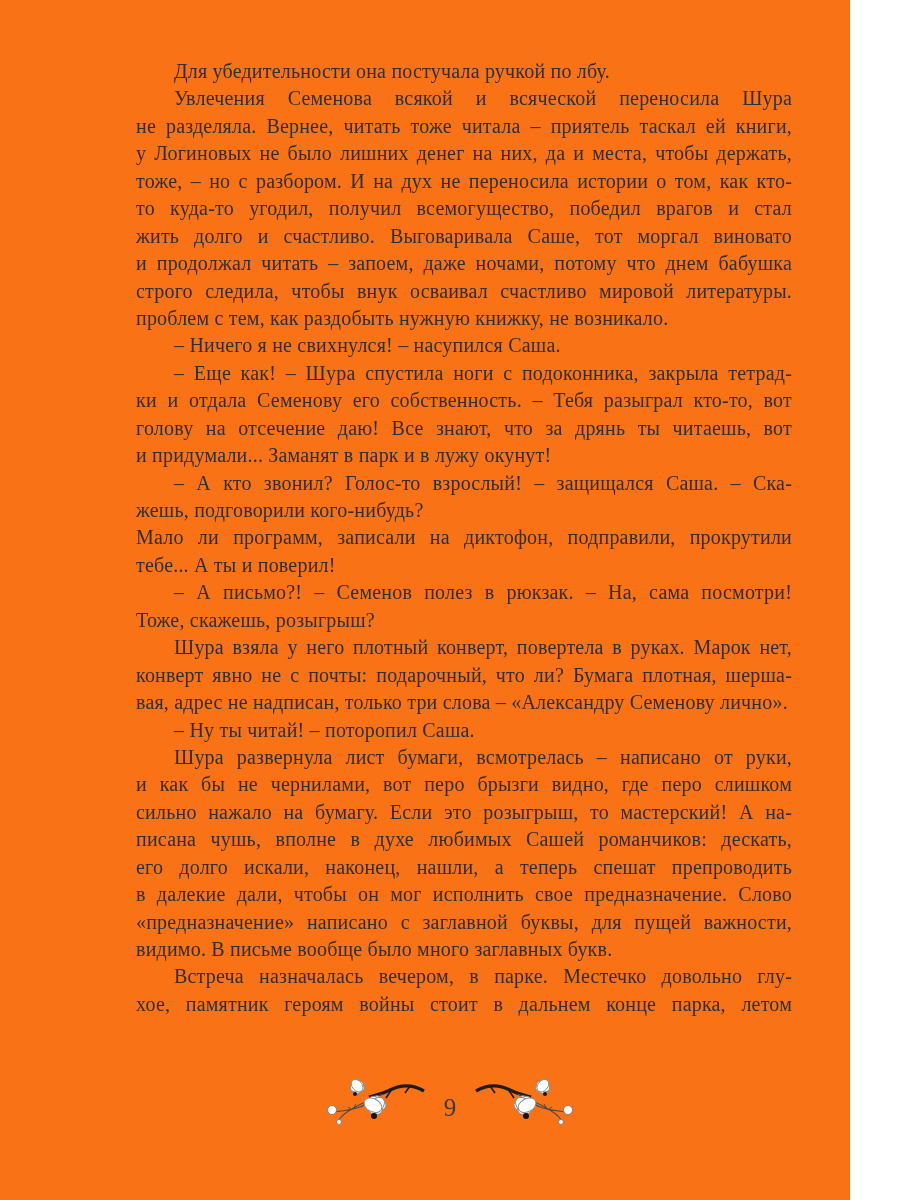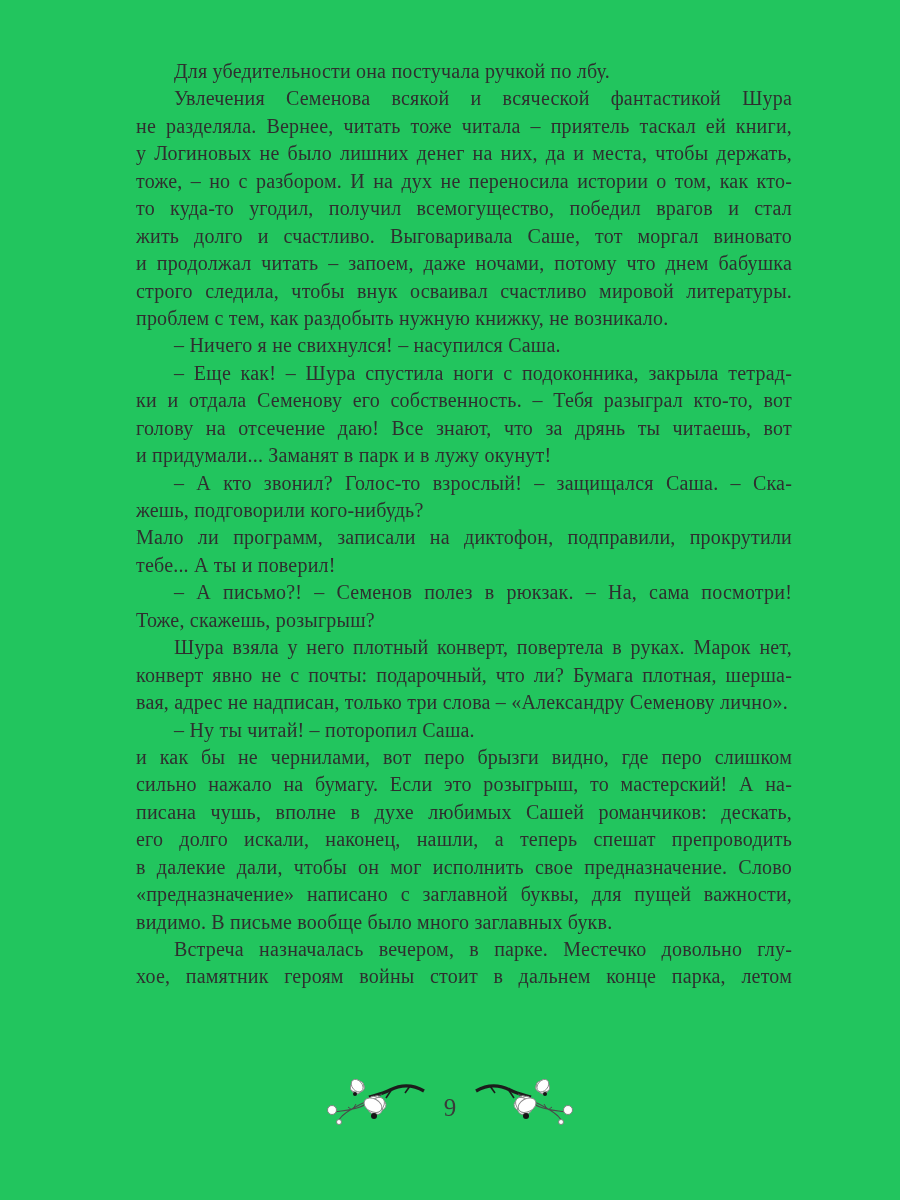--- a/index.html
+++ b/index.html
@@ -6,22 +6,23 @@
   body {
     width: 900px; height: 1200px;
     background: #ffffff;
     font-family: "Liberation Serif", "DejaVu Serif", serif;
     color: #2f2f2f;
     overflow: hidden;
     position: relative;
   }
   .page {
     position: absolute; left: 0; top: 0;
-    width: 900px; height: 1200px;
-    background: #22c55e;
+    width: 812px; height: 1200px;
+    background: #f97316;
+    padding-left: 38px;
   }
   .textblock {
     position: absolute;
     left: 136px; top: 58px;
     width: 656px;
     font-size: 20px;
     line-height: 27.45px;
     letter-spacing: 0.2px;
   }
   .line {
@@ -57,21 +58,21 @@
   .sprig .core { fill: #141414; }
   .sprig .bud { fill: #fdfdfd; stroke: #7a7a7a; stroke-width: 0.9; }
 </style>
 </head>
 <body>
 
 <div class="page">
 
   <div class="textblock">
       <div class="line first end">Для убедительности она постучала ручкой по лбу.</div>
-      <div class="line first">Увлечения Семенова всякой и всяческой фантастикой Шура</div>
+      <div class="line first">Увлечения Семенова всякой и всяческой переносила Шура</div>
       <div class="line">не разделяла. Вернее, читать тоже читала – приятель таскал ей книги,</div>
       <div class="line">у Логиновых не было лишних денег на них, да и места, чтобы держать,</div>
       <div class="line">тоже, – но с разбором. И на дух не переносила истории о том, как кто-</div>
       <div class="line">то куда-то угодил, получил всемогущество, победил врагов и стал</div>
       <div class="line">жить долго и счастливо. Выговаривала Саше, тот моргал виновато</div>
       <div class="line">и продолжал читать – запоем, даже ночами, потому что днем бабушка</div>
       <div class="line">строго следила, чтобы внук осваивал счастливо мировой литературы.</div>
       <div class="line end">проблем с тем, как раздобыть нужную книжку, не возникало.</div>
       <div class="line first end">– Ничего я не свихнулся! – насупился Саша.</div>
       <div class="line first">– Еще как! – Шура спустила ноги с подоконника, закрыла тетрад-</div>
@@ -81,20 +82,21 @@
       <div class="line first">– А кто звонил? Голос-то взрослый! – защищался Саша. – Ска-</div>
       <div class="line end">жешь, подговорили кого-нибудь?</div>
       <div class="line">Мало ли программ, записали на диктофон, подправили, прокрутили</div>
       <div class="line end">тебе... А ты и поверил!</div>
       <div class="line first">– А письмо?! – Семенов полез в рюкзак. – На, сама посмотри!</div>
       <div class="line end">Тоже, скажешь, розыгрыш?</div>
       <div class="line first">Шура взяла у него плотный конверт, повертела в руках. Марок нет,</div>
       <div class="line">конверт явно не с почты: подарочный, что ли? Бумага плотная, шерша-</div>
       <div class="line end">вая, адрес не надписан, только три слова – «Александру Семенову лично».</div>
       <div class="line first end">– Ну ты читай! – поторопил Саша.</div>
+      <div class="line first">Шура развернула лист бумаги, всмотрелась – написано от руки,</div>
       <div class="line">и как бы не чернилами, вот перо брызги видно, где перо слишком</div>
       <div class="line">сильно нажало на бумагу. Если это розыгрыш, то мастерский! А на-</div>
       <div class="line">писана чушь, вполне в духе любимых Сашей романчиков: дескать,</div>
       <div class="line">его долго искали, наконец, нашли, а теперь спешат препроводить</div>
       <div class="line">в далекие дали, чтобы он мог исполнить свое предназначение. Слово</div>
       <div class="line">«предназначение» написано с заглавной буквы, для пущей важности,</div>
       <div class="line end">видимо. В письме вообще было много заглавных букв.</div>
       <div class="line first">Встреча назначалась вечером, в парке. Местечко довольно глу-</div>
       <div class="line">хое, памятник героям войны стоит в дальнем конце парка, летом</div>
     </div>

